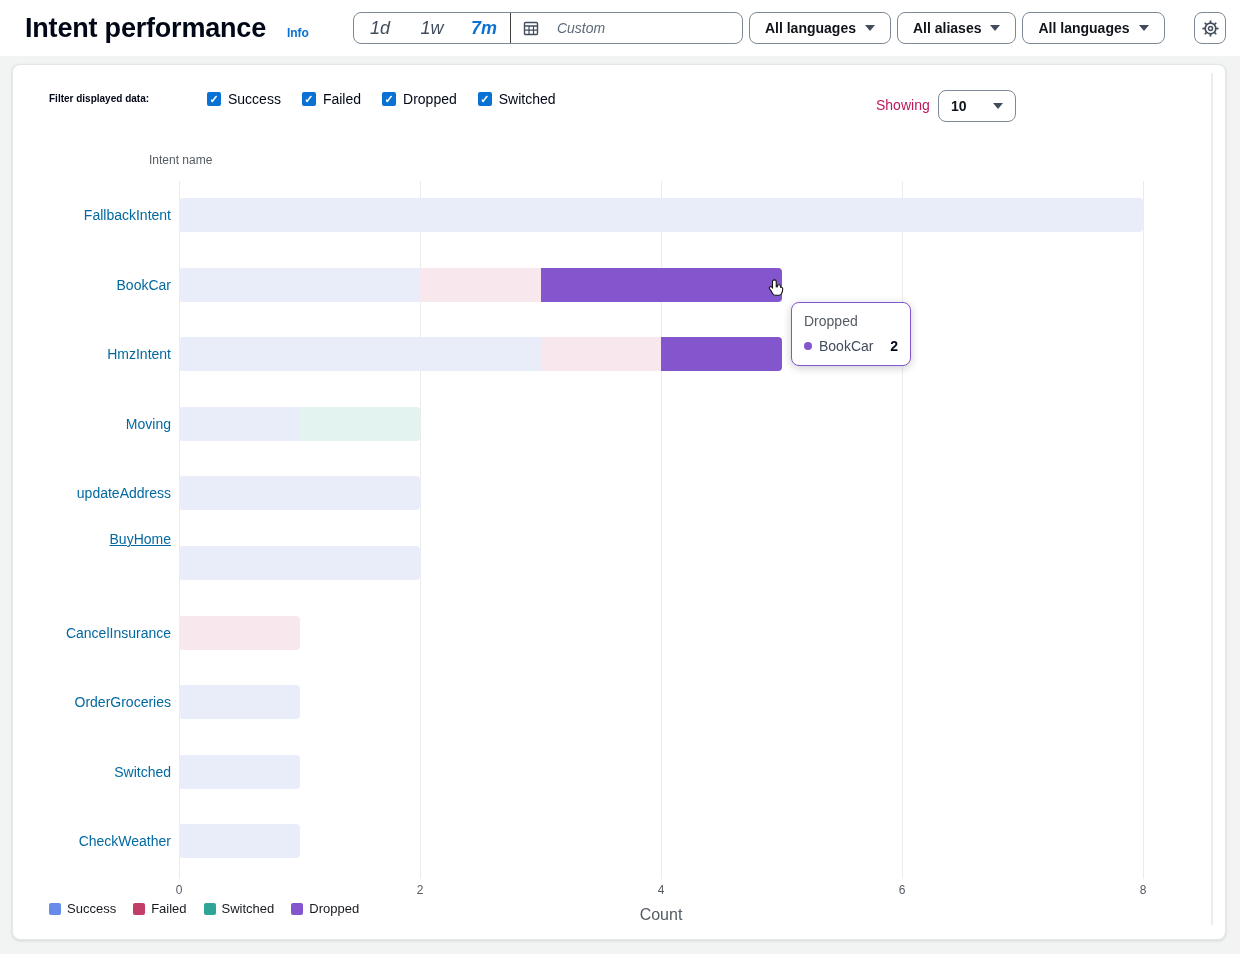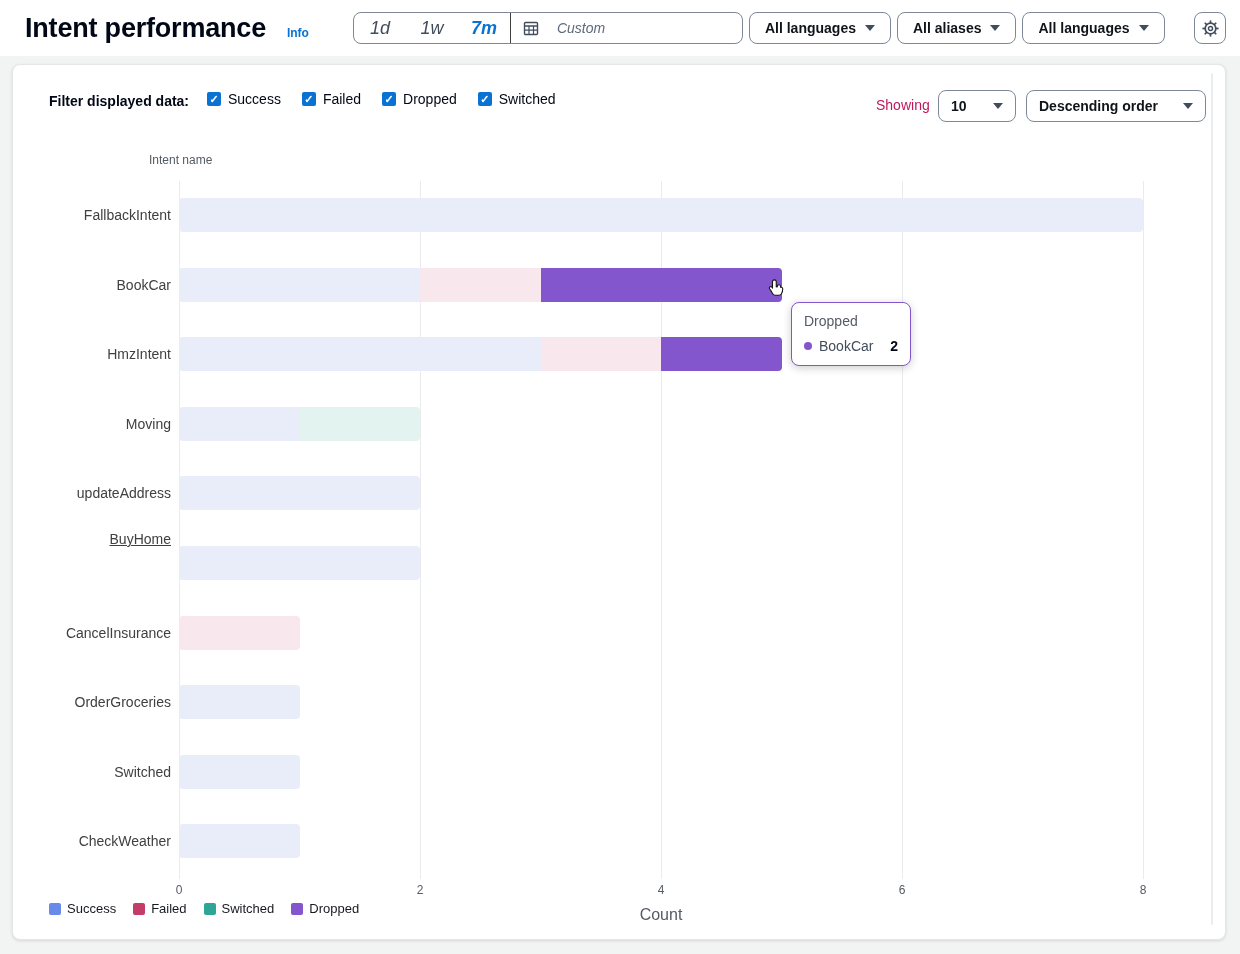--- a/index.html
+++ b/index.html
@@ -51,21 +51,21 @@
     display:flex; align-items:center; justify-content:center; cursor:pointer; margin-left:auto;
   }
 
   
   .card {
     position:absolute; left:12px; top:64px; width:1214px; height:876px;
     background:#fff; border:1px solid #e4e7e7; border-radius:8px;
     box-shadow:0 1px 3px rgba(0,28,36,.12);
   }
 
-  .filter-label { position:absolute; left:36px; top:28px; font-size:14px; font-weight:700; color:#000716; }
+  .filter-label { position:absolute; left:36px; top:28px; font-size:10px; font-weight:700; color:#000716; }
   .cb-group { position:absolute; left:194px; top:26px; display:flex; align-items:center; gap:21px; }
   .cb { display:flex; align-items:center; gap:7px; font-size:14px; color:#000716; cursor:pointer; }
   .cbox {
     width:14px; height:14px; border-radius:2px; background:#0972d3; color:#fff;
     display:flex; align-items:center; justify-content:center; font-size:11px; line-height:1; font-weight:700;
   }
   .showing-label { position:absolute; left:863px; top:32px; font-size:14px; color:#be185d; }
   .mini-dd {
     position:absolute; height:32px; background:#fff; border:1px solid #7d8998; border-radius:8px;
     display:flex; align-items:center; justify-content:space-between; padding:0 12px; cursor:pointer;
@@ -74,21 +74,21 @@
   .dd-pagesize { left:925px; top:25px; width:78px; }
   .dd-order    { left:1013px; top:25px; width:180px; }
 
   
   .axis-top-label { position:absolute; left:136px; top:88px; font-size:12px; color:#545b64; }
   .gridline { position:absolute; top:116px; height:698px; width:1px; background:#e9ebed; }
   .xtick { position:absolute; top:818px; transform:translateX(-50%); font-size:12px; color:#545b64; }
   .xlabel { position:absolute; left:648px; top:841px; transform:translateX(-50%); font-size:16px; color:#545b64; }
   .cat-label {
     position:absolute; left:12px; width:146px; text-align:right;
-    font-size:14px; color:#404040; cursor:pointer; line-height:20px;
+    font-size:14px; color:#0369a1; cursor:pointer; line-height:20px;
   }
   .bar-stack { position:absolute; left:166px; height:34px; border-radius:4px; overflow:hidden; display:flex; }
   .seg { height:100%; cursor:pointer; }
 
   .legend { position:absolute; left:36px; top:836px; display:flex; align-items:center; gap:17px; }
   .legend-item { display:flex; align-items:center; gap:6px; font-size:13px; color:#16191f; cursor:pointer; }
   .legend-swatch { width:12px; height:12px; border-radius:2px; }
 
   .tooltip {
     position:absolute; left:778px; top:237px; width:120px; z-index:5;
@@ -186,24 +186,20 @@
       <span class="cbox">✓</span>
       <span>Switched</span>
     </label>
   </div>
 
   <span class="showing-label">Showing</span>
   <button class="mini-dd dd-pagesize">
     <span>10</span>
     <span class="caret"></span>
   </button>
-  <button class="mini-dd dd-order">
-    <span>Descending order</span>
-    <span class="caret"></span>
-  </button>
 
   <span class="axis-top-label">Intent name</span>
 
   <div id="chart-layer">
       <div class="gridline" style="left: 166px;"></div>
       <div class="xtick" style="left: 166px;">0</div>
       <div class="gridline" style="left: 407px;"></div>
       <div class="xtick" style="left: 407px;">2</div>
       <div class="gridline" style="left: 648px;"></div>
       <div class="xtick" style="left: 648px;">4</div>

